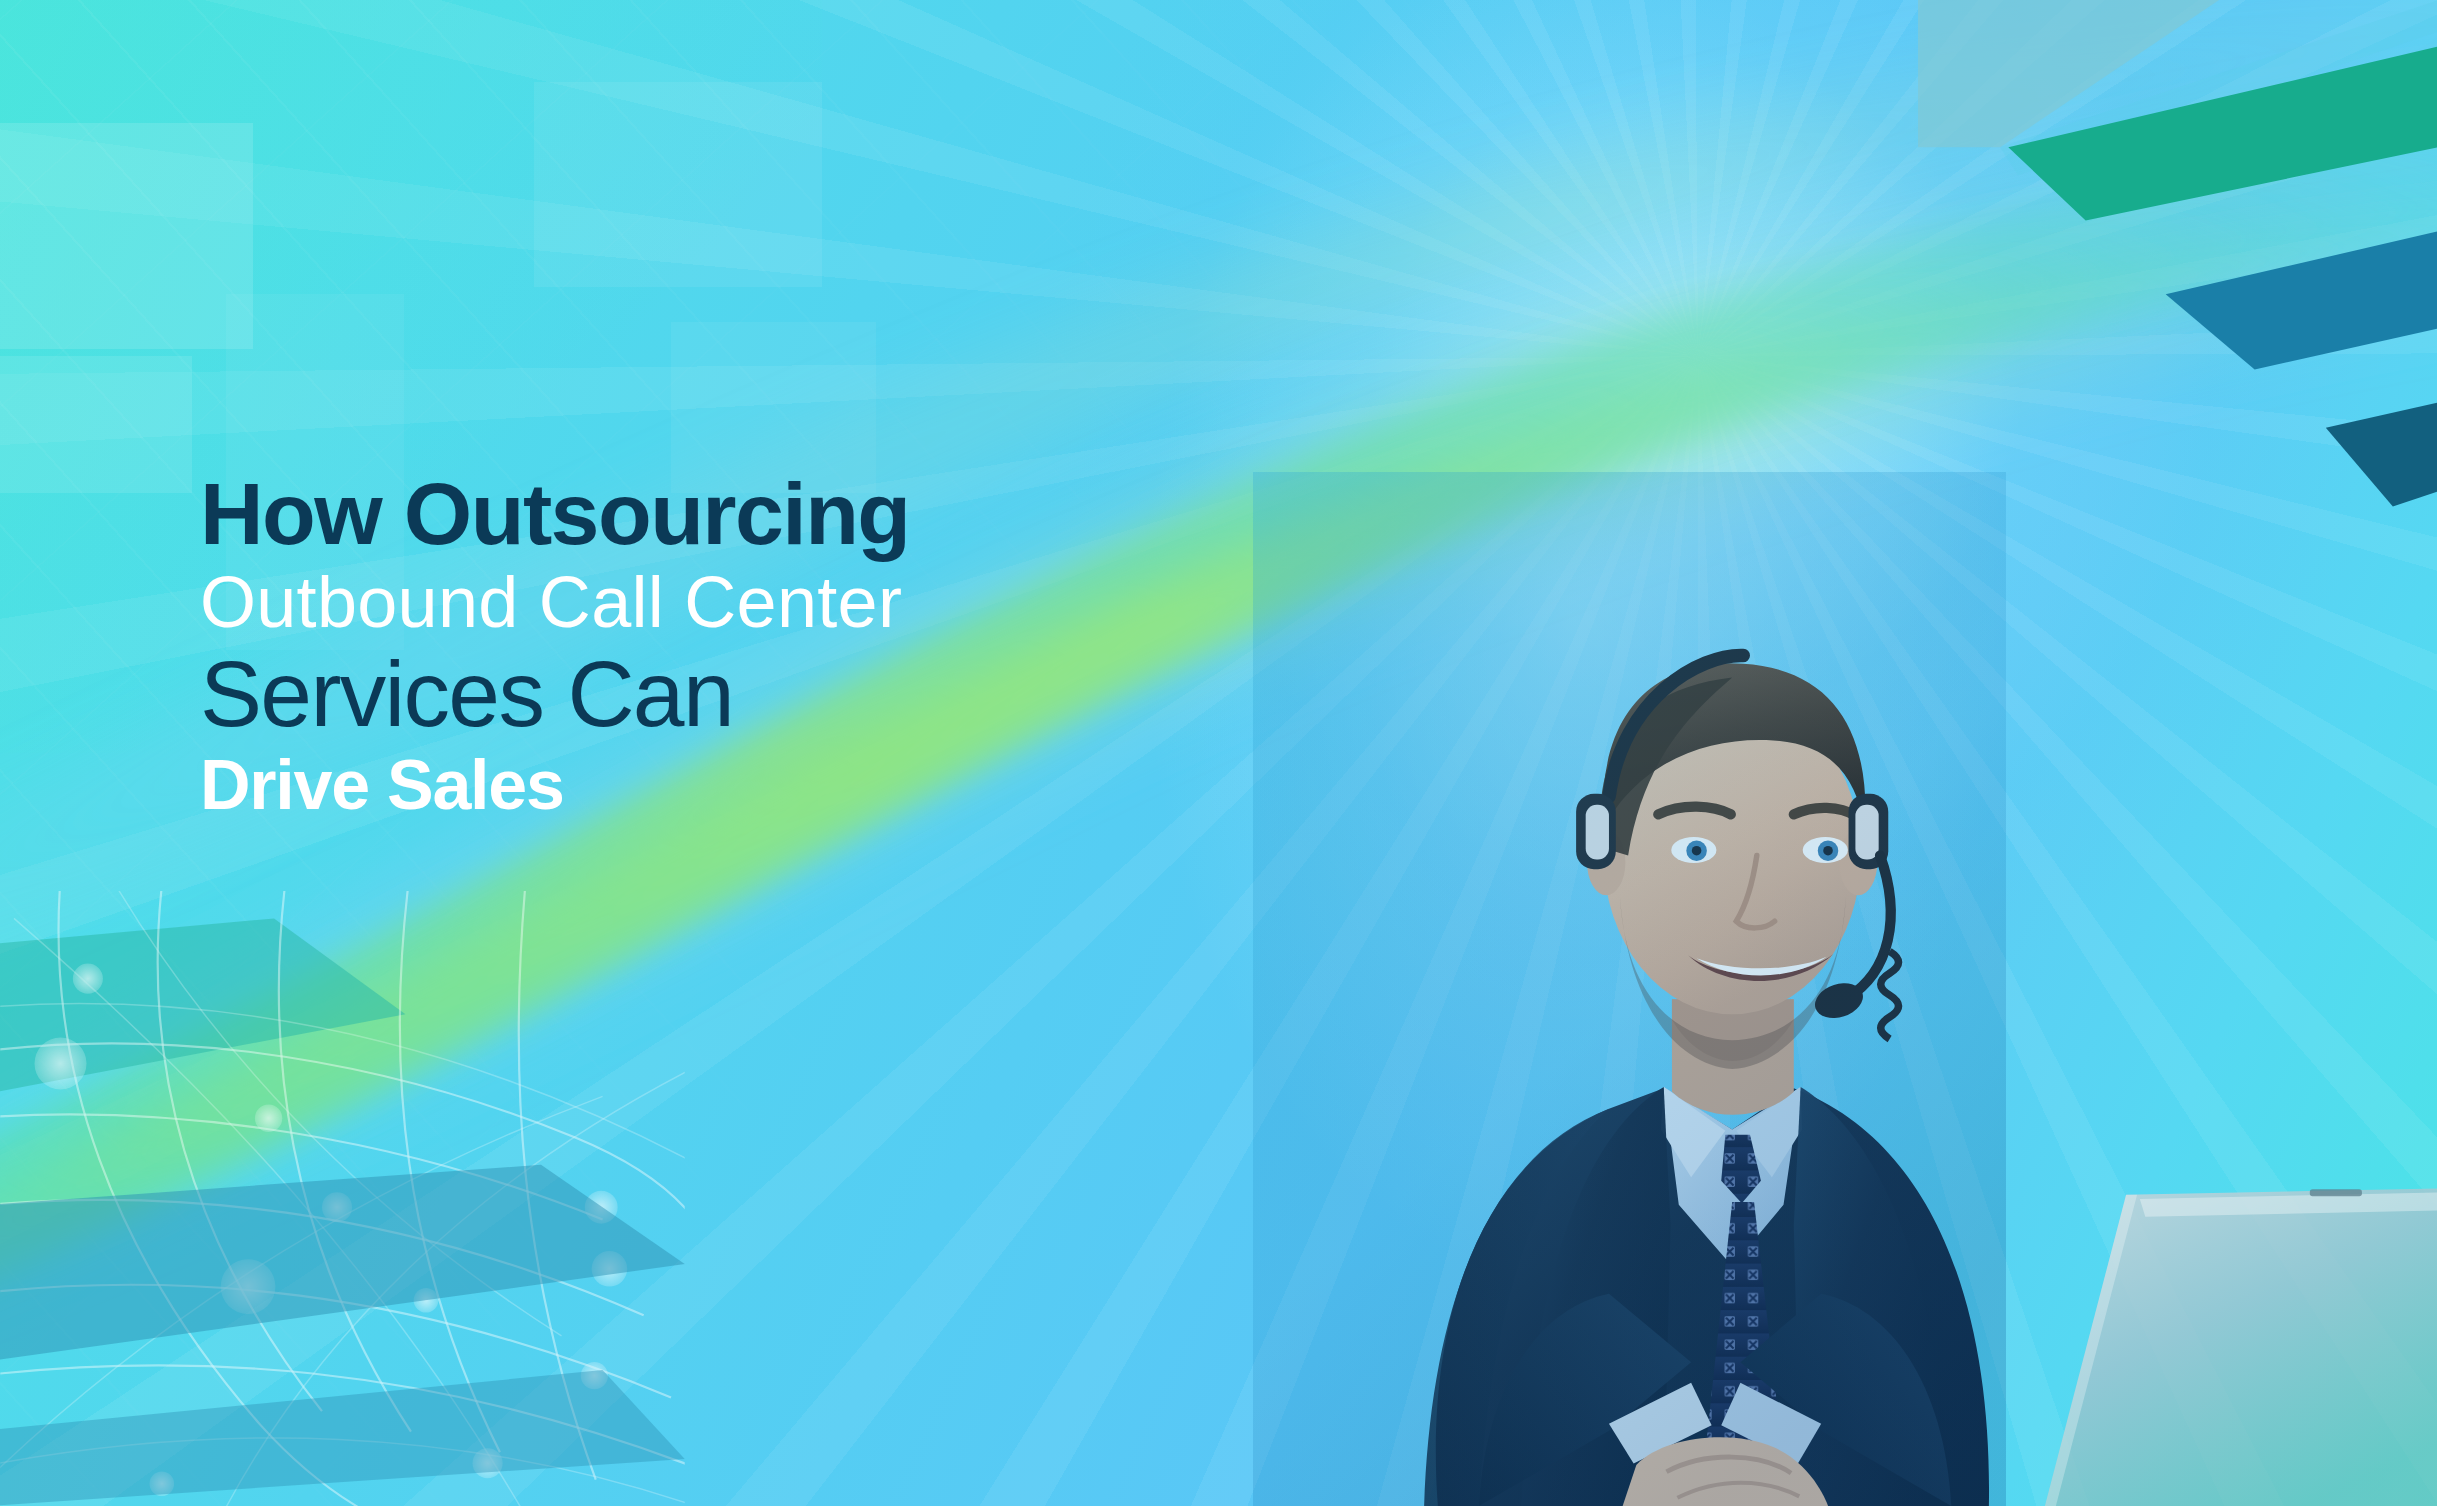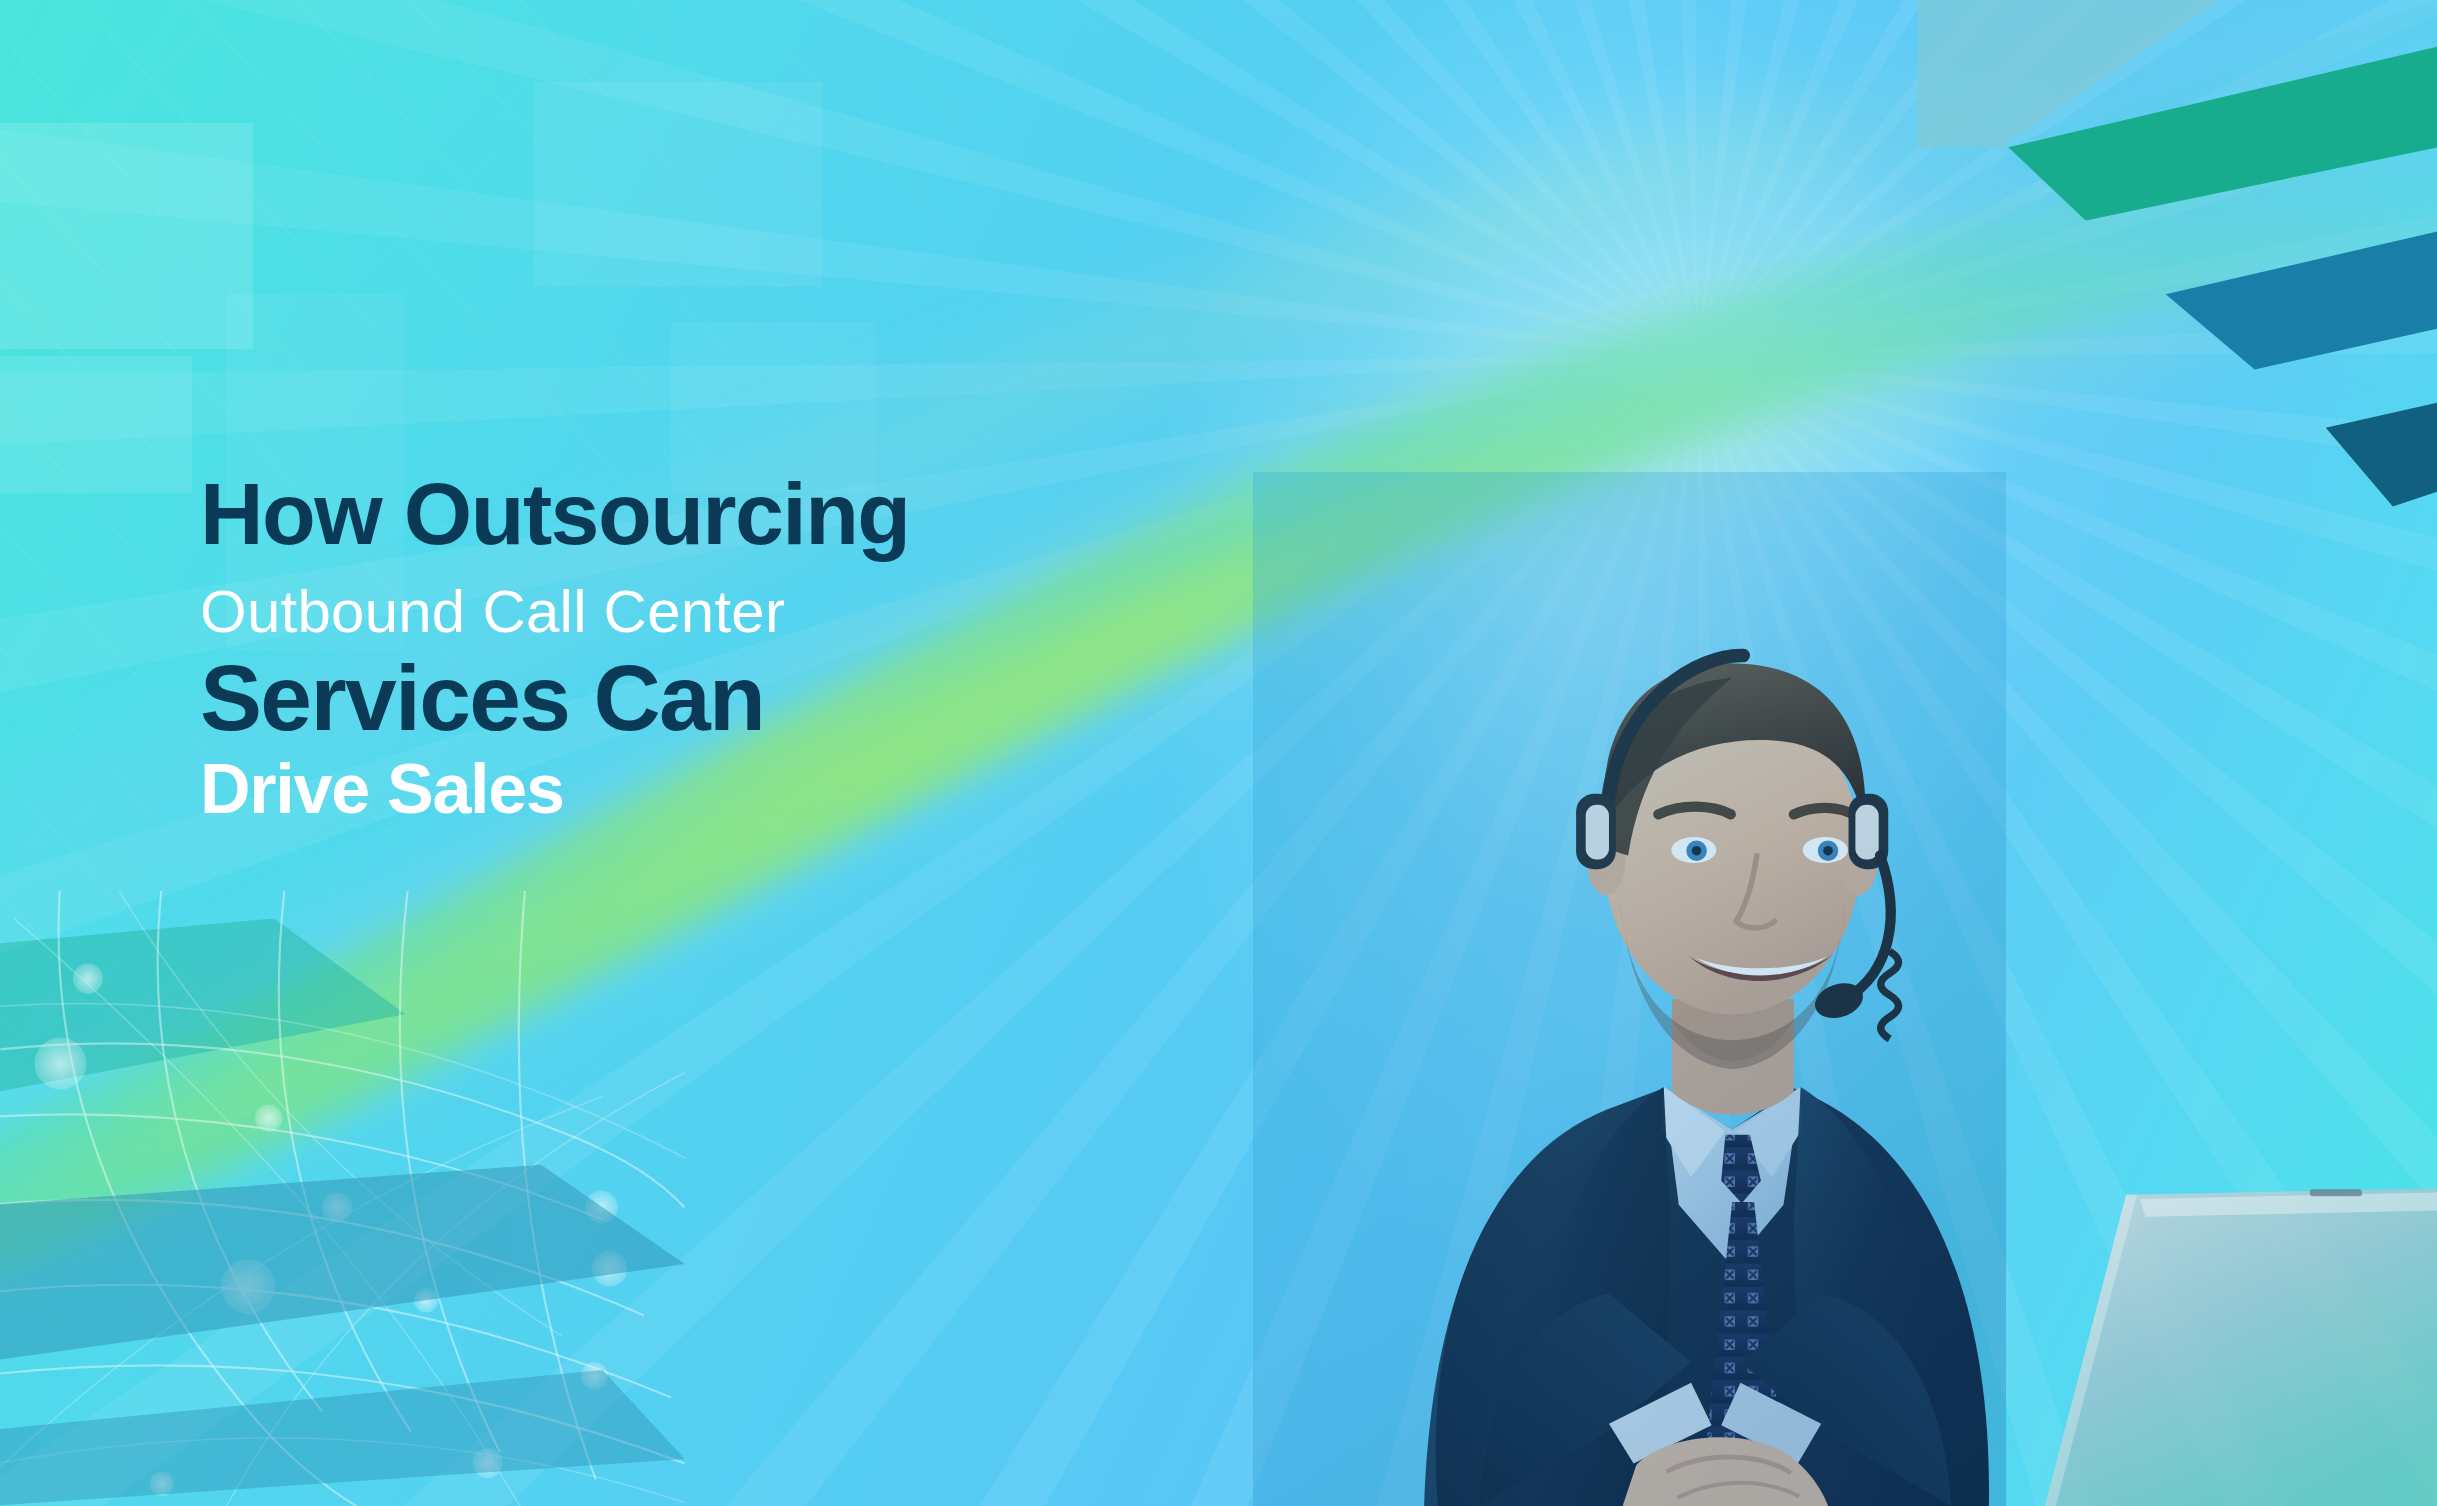--- a/index.html
+++ b/index.html
@@ -123,22 +123,22 @@
     left:200px; top:471px;
     width:1205px;
   }
   .hl-line{
     display:block;
     line-height:.97;
     letter-spacing:-.018em;
     white-space:nowrap;
   }
   .hl-1{ font-size:88px; font-weight:700; color:#0b3a57; }
-  .hl-2{ font-size:60px; font-weight:400; color:#ffffff; letter-spacing:.004em; margin-top:27px; }
-  .hl-3{ font-size:93px; font-weight:700; color:#0b3a57; margin-top:11px; }
+  .hl-2{ font-size:72px; font-weight:400; color:#ffffff; letter-spacing:.004em; margin-top:12px; }
+  .hl-3{ font-size:93px; font-weight:400; color:#0b3a57; margin-top:11px; }
   .hl-4{ font-size:70px; font-weight:800; color:#ffffff; margin-top:13px; }
 </style>
 </head>
 <body>
 
 <div id="stage">
 
   <div class="layer bg-base"></div>
   <div class="layer bg-burst"></div>
   <div class="layer bg-burst2"></div>

